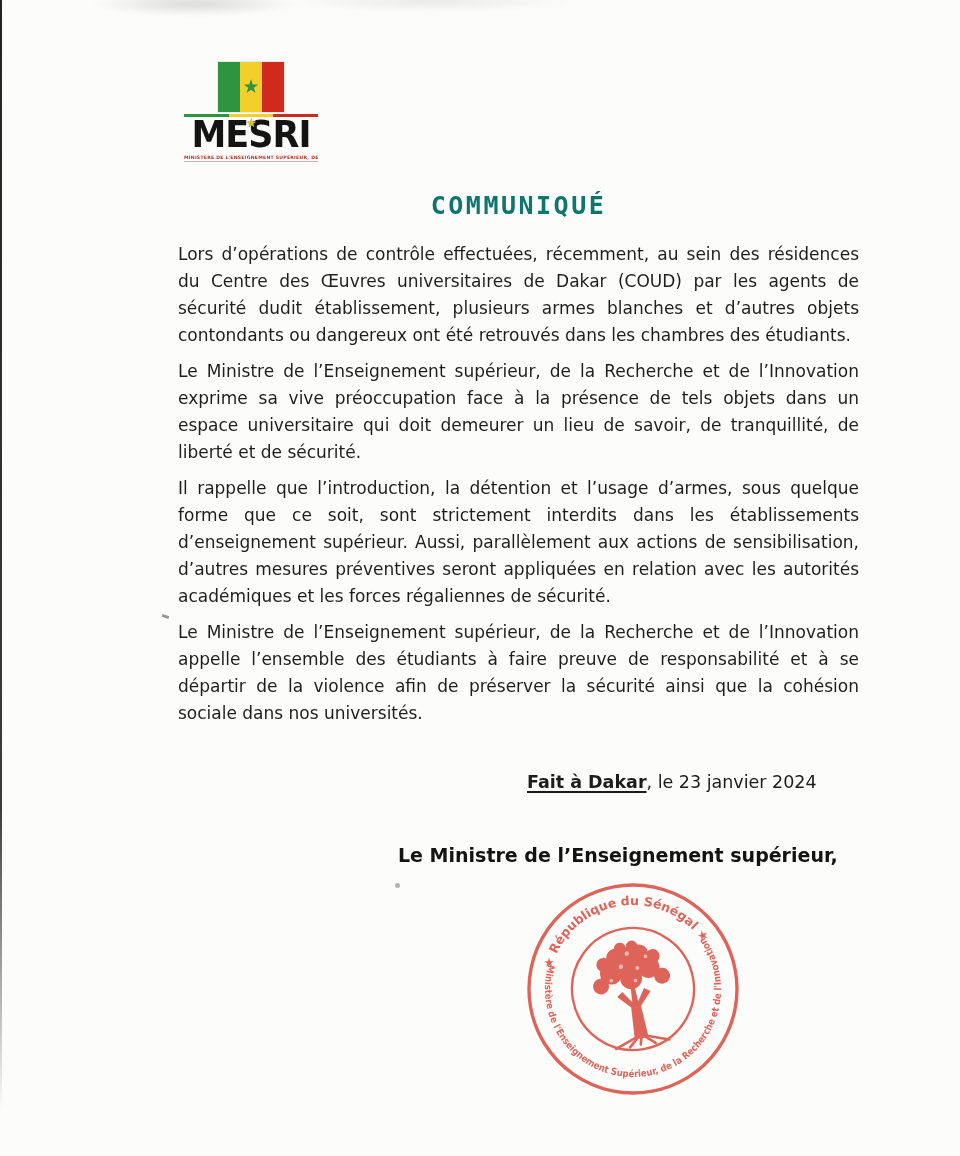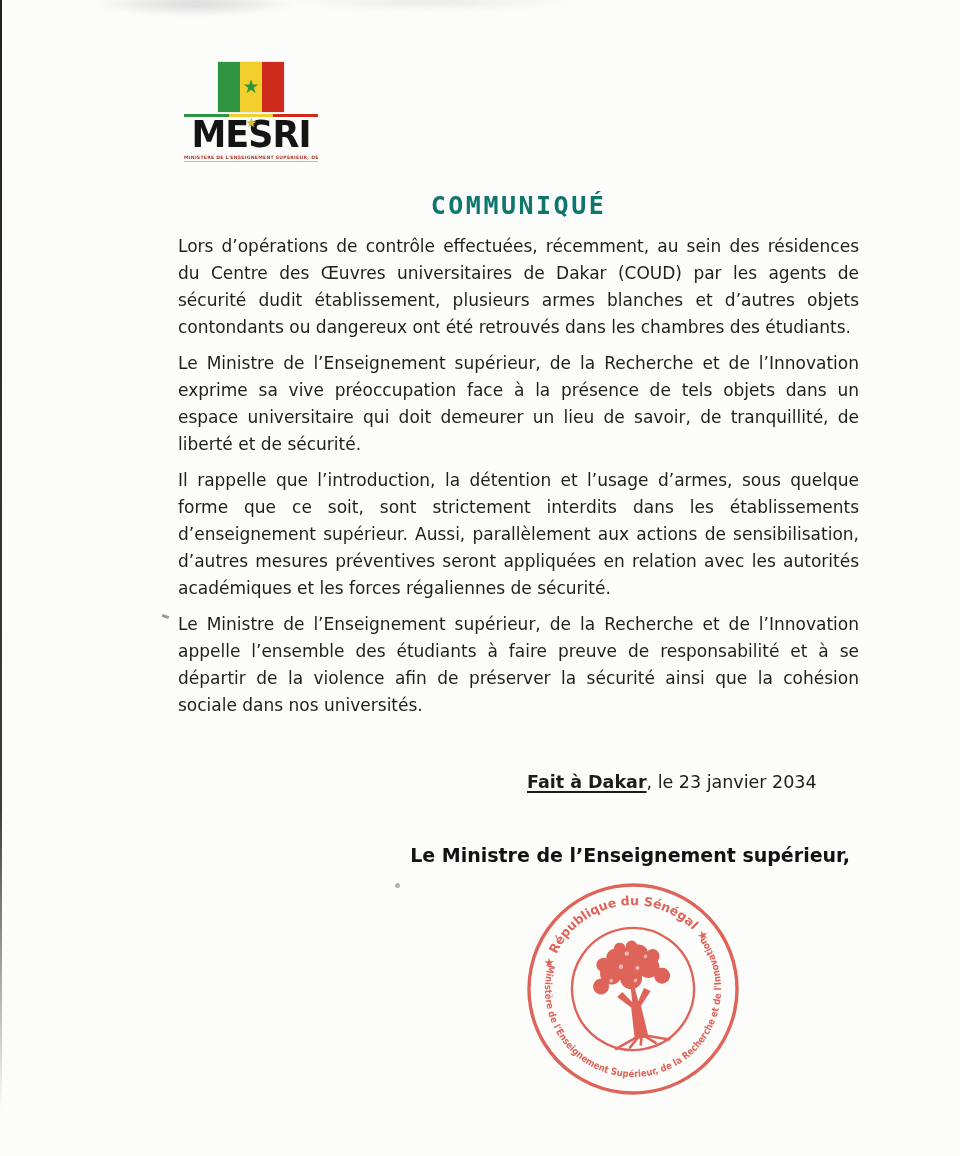--- a/index.html
+++ b/index.html
@@ -39,27 +39,27 @@
   .logo-subtext{font-size:4.6px;font-weight:bold;color:#b3362b;white-space:nowrap;
     overflow:hidden;width:134px;text-align:center;letter-spacing:.25px;margin-top:2px;
     border-bottom:1px solid rgba(120,40,35,.35);padding-bottom:1px;}
 
   
   .doc-title{position:absolute;left:178px;top:191px;width:681px;text-align:center;
     font-family:"DejaVu Sans Mono",monospace;font-weight:bold;font-size:25px;
     letter-spacing:2.5px;color:#0f766e;}
   .body-text{position:absolute;left:178px;top:233px;width:681px;
     font-size:17px;line-height:27px;color:#1e1e1e;text-align:justify;}
-  .body-text p{margin:0 0 9px 0;}
+  .body-text p{margin:8px 0 9px 0;}
 
   .dateline{position:absolute;left:527px;top:772px;font-size:17.5px;color:#1c1c1c;}
   .dateline .place{font-weight:bold;text-decoration:underline;
     text-decoration-thickness:2px;text-underline-offset:3px;text-align:center;}
 
-  .signature{position:absolute;left:398px;top:837px;width:464px;text-align:center;
+  .signature{position:absolute;left:398px;top:837px;width:464px;
     font-weight:bold;font-size:19px;line-height:37px;color:#131313;z-index:3;}
 
   
   .stamp{position:absolute;left:500px;top:856px;width:266px;height:266px;
     color:#dc584d;opacity:.92;transform:rotate(-10deg);z-index:2;}
   .stamp svg{width:100%;height:100%;display:block;}
   .stamp text{fill:currentColor;font-family:"DejaVu Sans",sans-serif;font-weight:bold;}
 </style>
 </head>
 <body>
@@ -91,21 +91,21 @@
 <div class="doc-title">COMMUNIQUÉ</div>
 
 <div class="body-text">
   <p>Lors d’opérations de contrôle effectuées, récemment, au sein des résidences du Centre des Œuvres universitaires de Dakar (COUD) par les agents de sécurité dudit établissement, plusieurs armes blanches et d’autres objets contondants ou dangereux ont été retrouvés dans les chambres des étudiants.</p>
   <p>Le Ministre de l’Enseignement supérieur, de la Recherche et de l’Innovation exprime sa vive préoccupation face à la présence de tels objets dans un espace universitaire qui doit demeurer un lieu de savoir, de tranquillité, de liberté et de sécurité.</p>
   <p>Il rappelle que l’introduction, la détention et l’usage d’armes, sous quelque forme que ce soit, sont strictement interdits dans les établissements d’enseignement supérieur. Aussi, parallèlement aux actions de sensibilisation, d’autres mesures préventives seront appliquées en relation avec les autorités académiques et les forces régaliennes de sécurité.</p>
   <p>Le Ministre de l’Enseignement supérieur, de la Recherche et de l’Innovation appelle l’ensemble des étudiants à faire preuve de responsabilité et à se départir de la violence afin de préserver la sécurité ainsi que la cohésion sociale dans nos universités.</p>
 </div>
 
 <div class="dateline">
-  <span class="place">Fait à Dakar</span><span>, le 23 janvier 2034</span>
+  <span class="place">Fait à Dakar</span><span>, le 23 janvier 2024</span>
 </div>
 
 <div class="signature">
   <div>Le Ministre de l’Enseignement supérieur,</div>
 </div>
 
 <div class="stamp">
   <svg viewBox="-133 -133 266 266">
     <defs>
       <path id="arcTop" d="M -84 0 A 84 84 0 0 1 84 0"></path>

